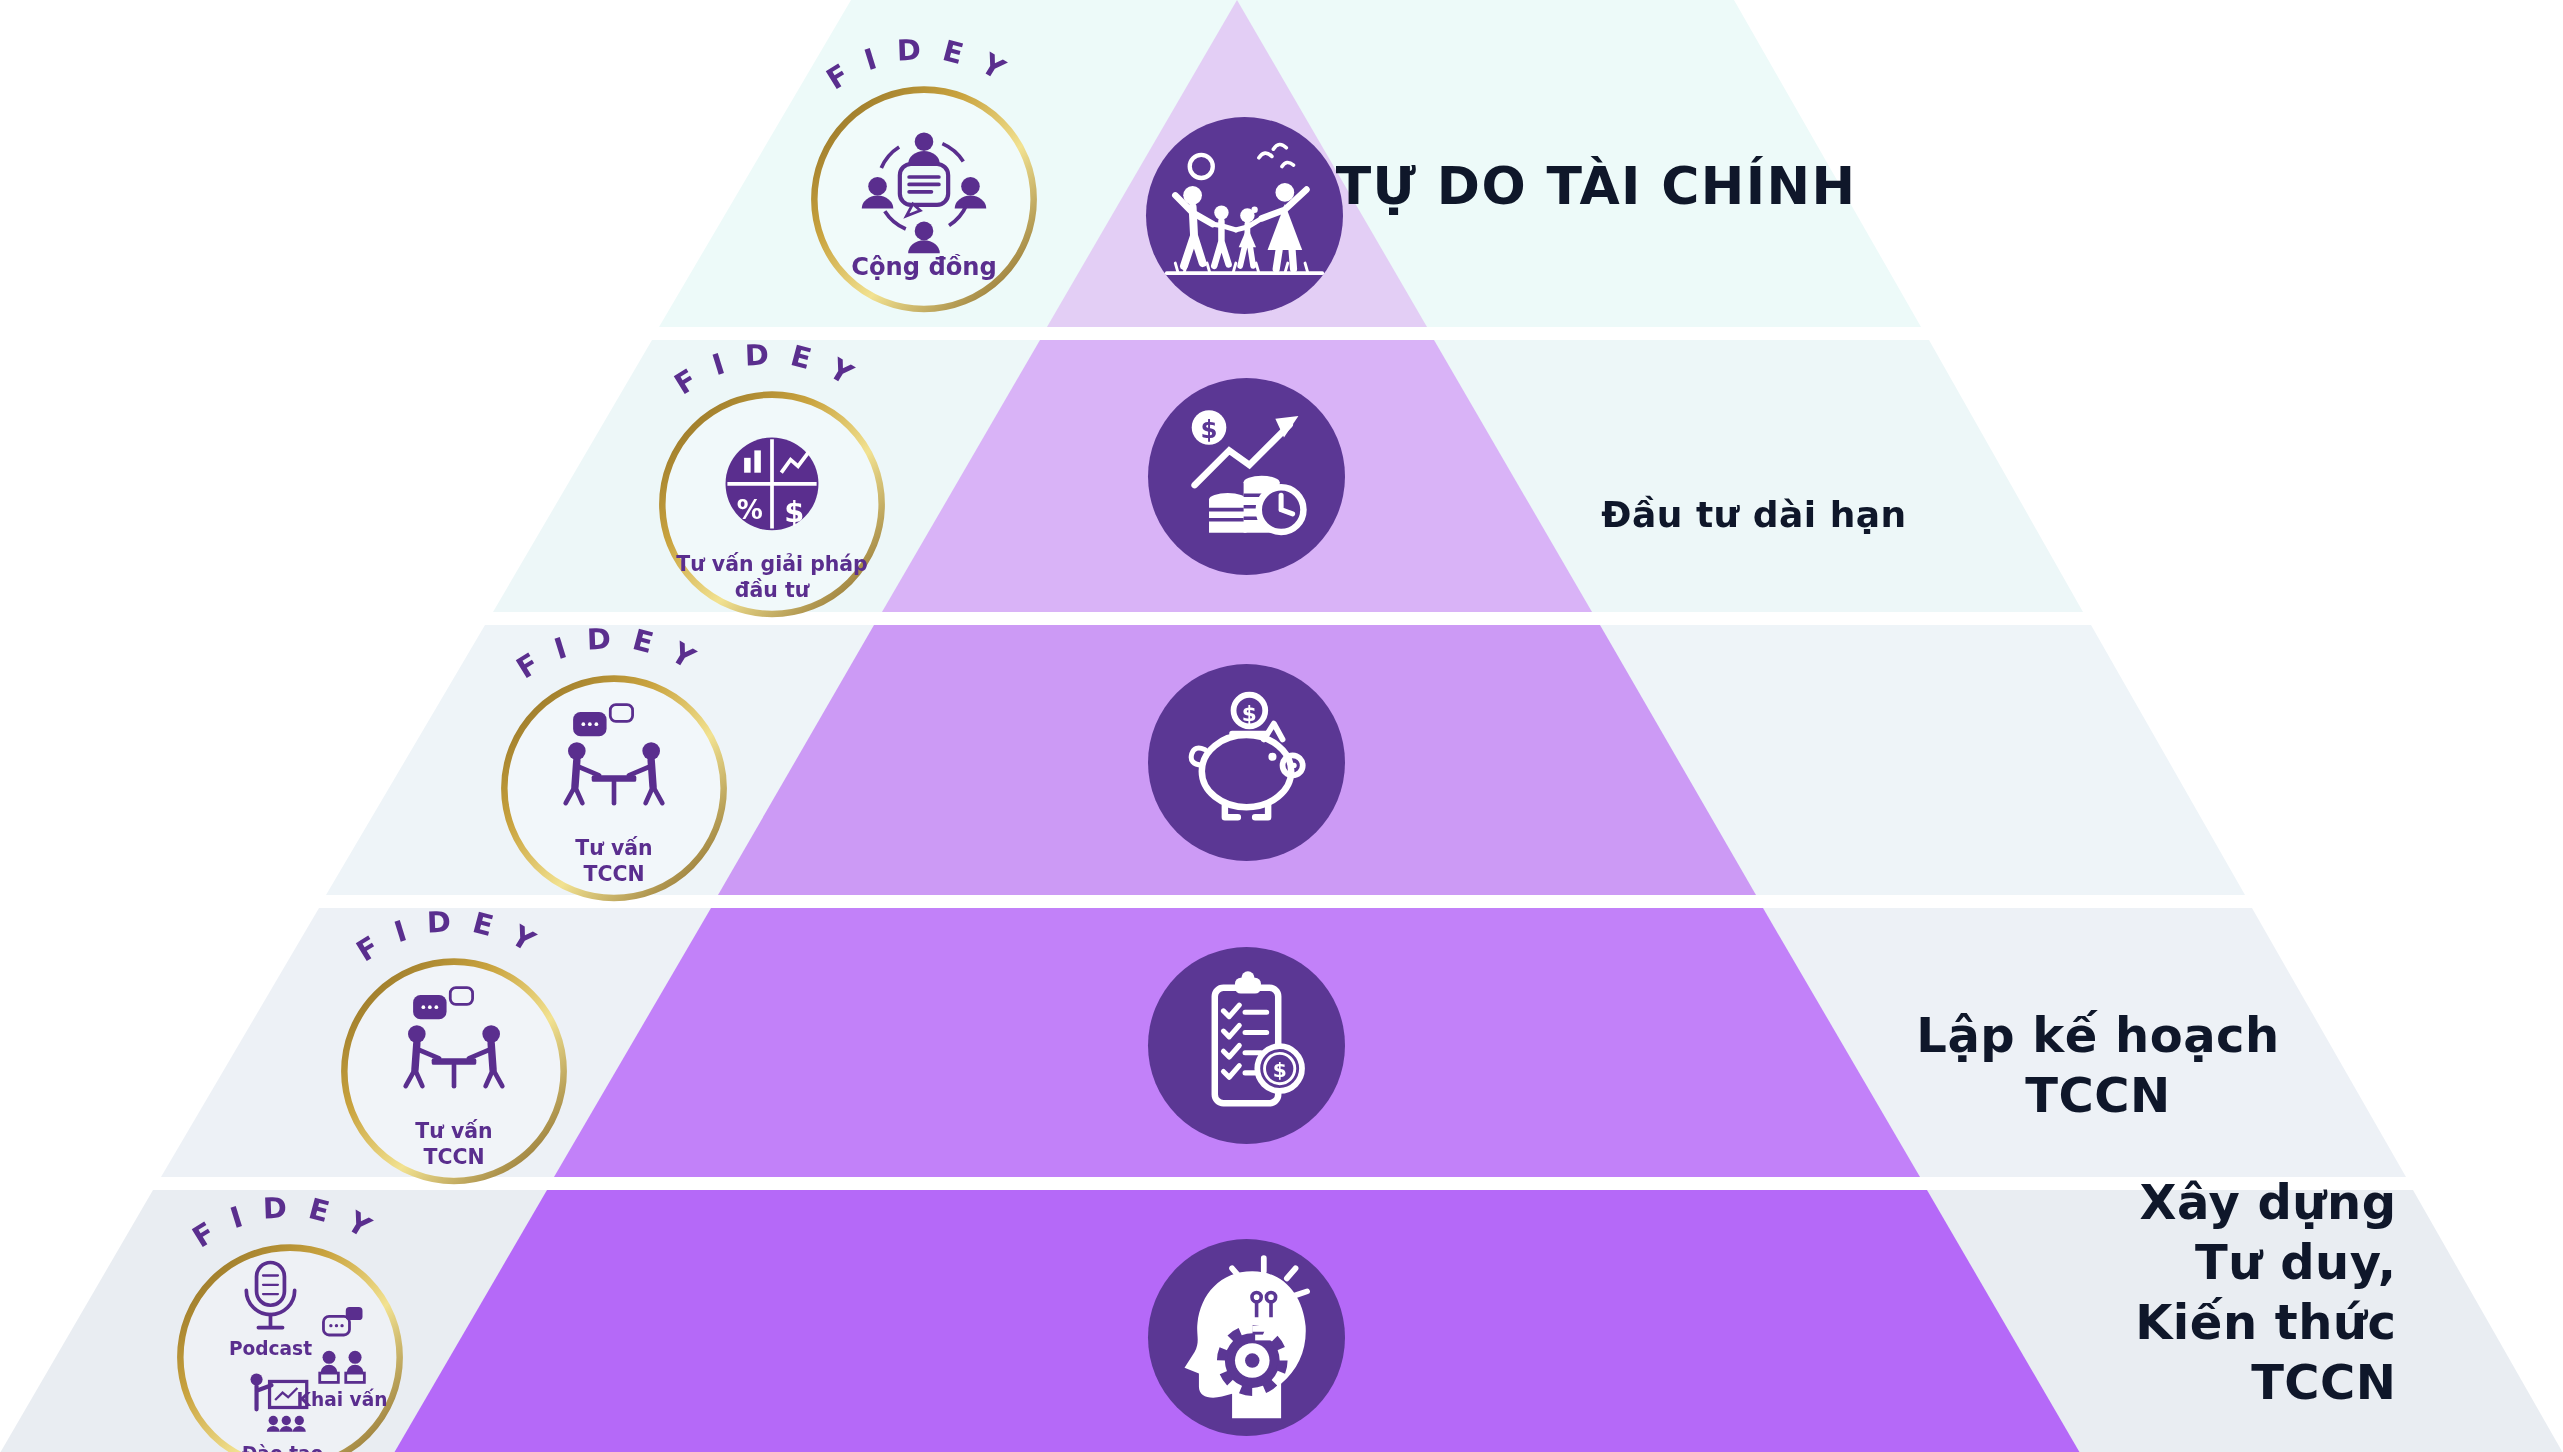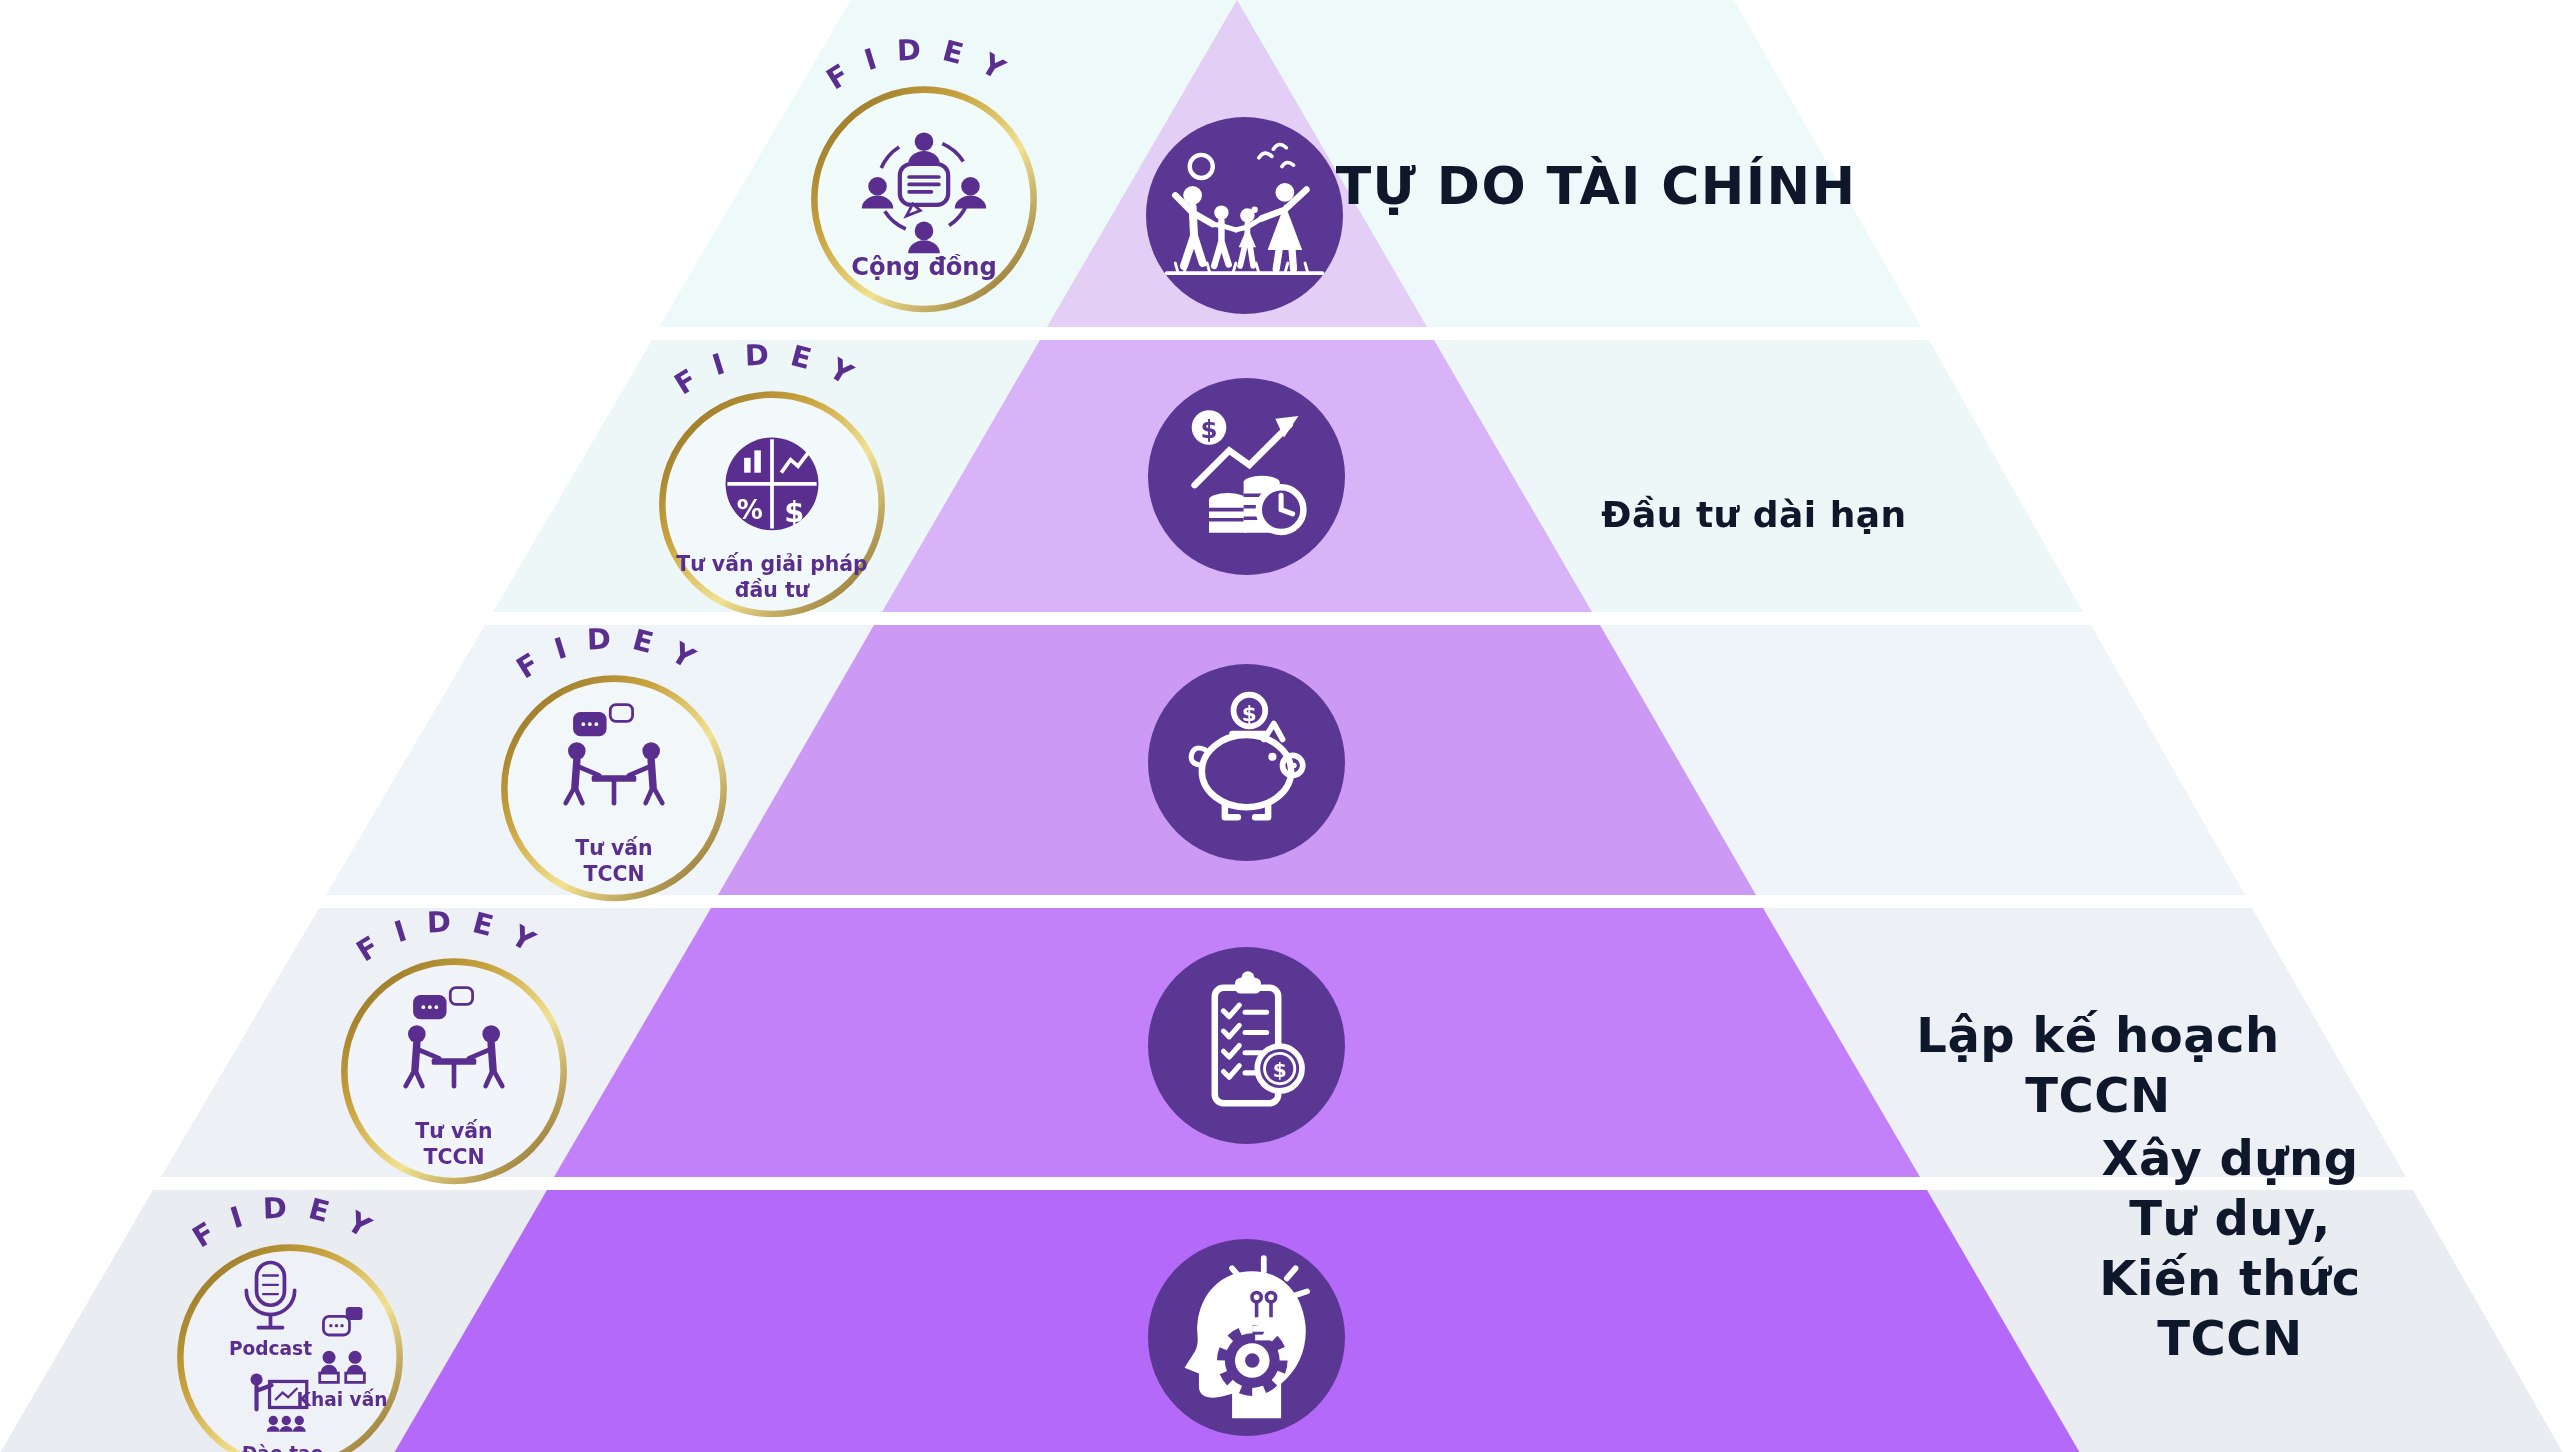--- a/index.html
+++ b/index.html
@@ -19,21 +19,21 @@
   .tri-5{background:#b569f8;clip-path:polygon(547px 1190px,1927px 1190px,2080px 1453px,394px 1453px);}
   .icon-circle{position:absolute;width:197px;height:197px;border-radius:50%;background:#5b3794;
                display:flex;align-items:center;justify-content:center;}
   .icon-circle svg{width:173px;height:173px;}
   .level-title{position:absolute;transform:translate(-50%,-50%);font-weight:bold;color:#0f172a;
                white-space:pre-line;text-align:center;letter-spacing:0.5px;line-height:1.25;}
   .t1{left:1596px;top:186px;font-size:52px;letter-spacing:1.4px;}
   .t2{left:1754px;top:488px;font-size:36px;margin-top:26px;}
   .t3{left:1940px;top:763px;font-size:48px;}
   .t4{left:2098px;top:1065px;font-size:48px;}
-  .t5{left:2230px;top:1248px;font-size:48px;}
+  .t5{left:2230px;top:1292px;font-size:48px;text-align:right;}
   .badge{position:absolute;width:316px;height:316px;}
   .fidey-arc{font-size:31px;font-weight:bold;fill:#5a2e8e;letter-spacing:21px;}
   .badge-label{font-weight:bold;fill:#5a2e8e;text-anchor:middle;}
   .lbl-lg{font-size:26px;}
   .lbl-md{font-size:22px;}
   .lbl-sm{font-size:20px;}
 </style>
 </head>
 <body>
 

